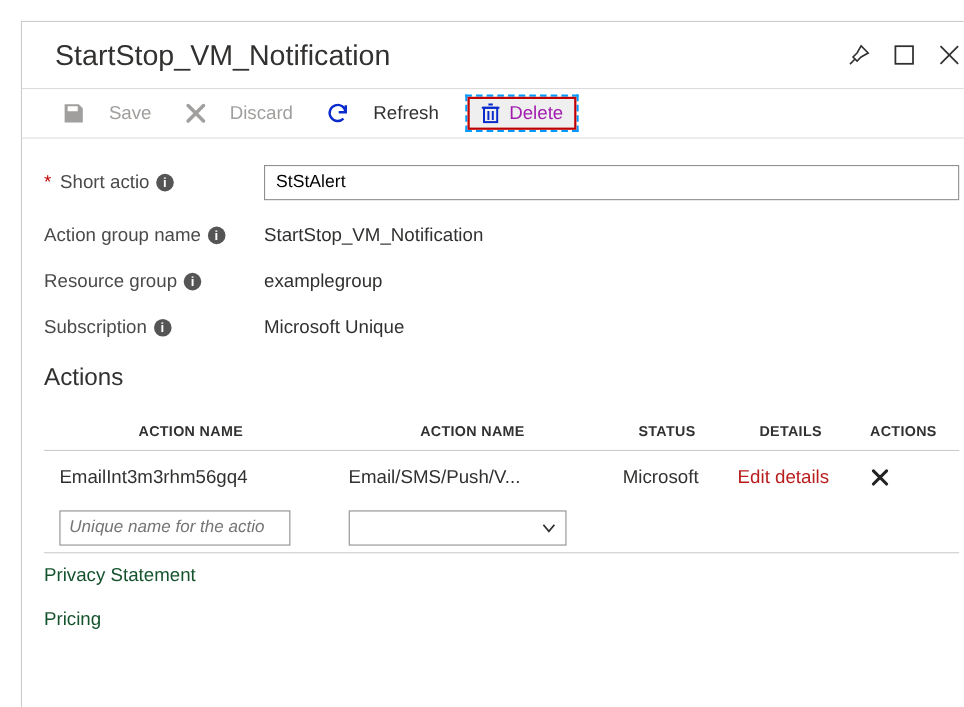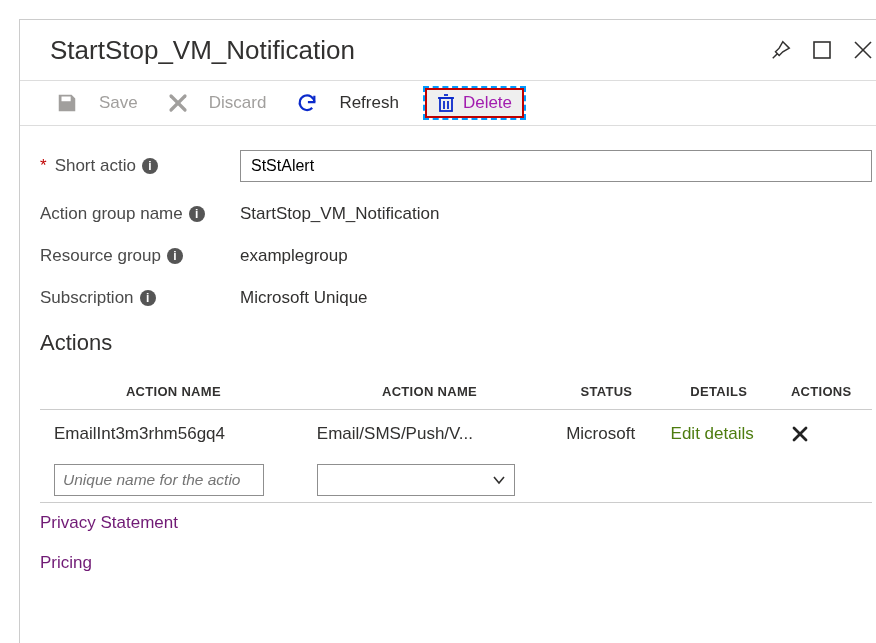--- a/index.html
+++ b/index.html
@@ -119,21 +119,21 @@
   font-weight: 600;
   letter-spacing: .3px;
   padding: 10px 10px 10px 14px;
   border-bottom: 1px solid #ccc;
 }
 .actions-table td {
   font-size: 17px;
   padding: 14px 10px 14px 14px;
   vertical-align: middle;
 }
-.link { color: #4d7c0f; cursor: pointer; }
+.link { color: #b91c1c; cursor: pointer; }
 .row-remove { font-size: 22px; font-weight: bold; text-align: right; cursor: pointer; padding-right: 12px; color: #222; }
 .new-action-row td { padding: 6px 10px 6px 14px; border-bottom: 1px solid #ccc; }
 .name-input {
   width: 210px;
   height: 32px;
   border: 1px solid #8f8f8f;
   padding: 2px 8px;
   font-style: italic;
   font-size: 15.5px;
   color: #0369a1;
@@ -153,21 +153,21 @@
   width: 14px; height: 14px;
   display: inline-block;
 }
 .footer-links {
   padding: 10px 20px;
   display: flex;
   flex-direction: column;
   gap: 20px;
 }
 .footer-links a {
-  color: #701a75;
+  color: #14532d;
   text-decoration: none;
   font-size: 17px;
   cursor: pointer;
 }
 .icon { display: inline-flex; }
 svg { display: block; }
 </style>
 </head>
 <body>
 

